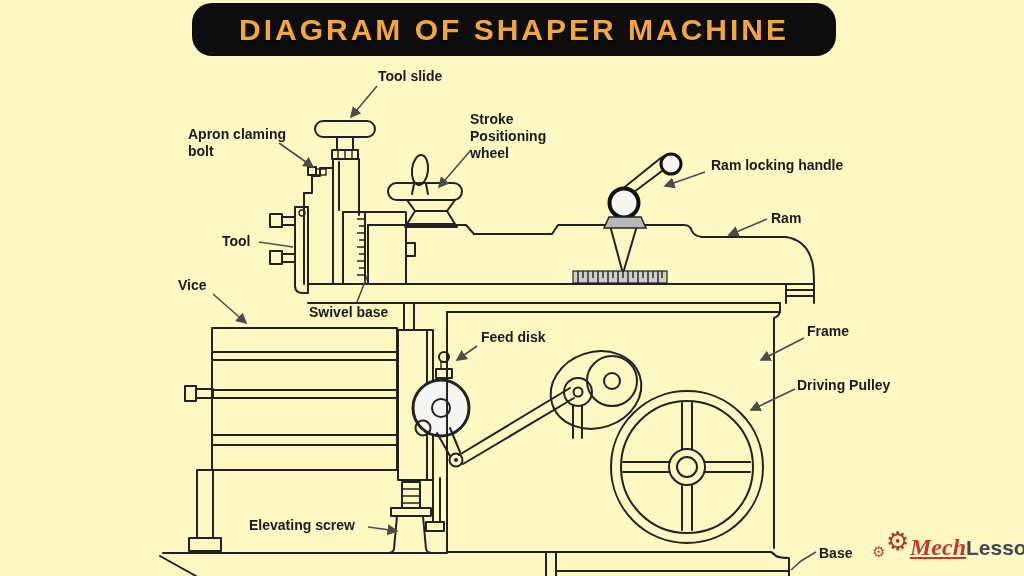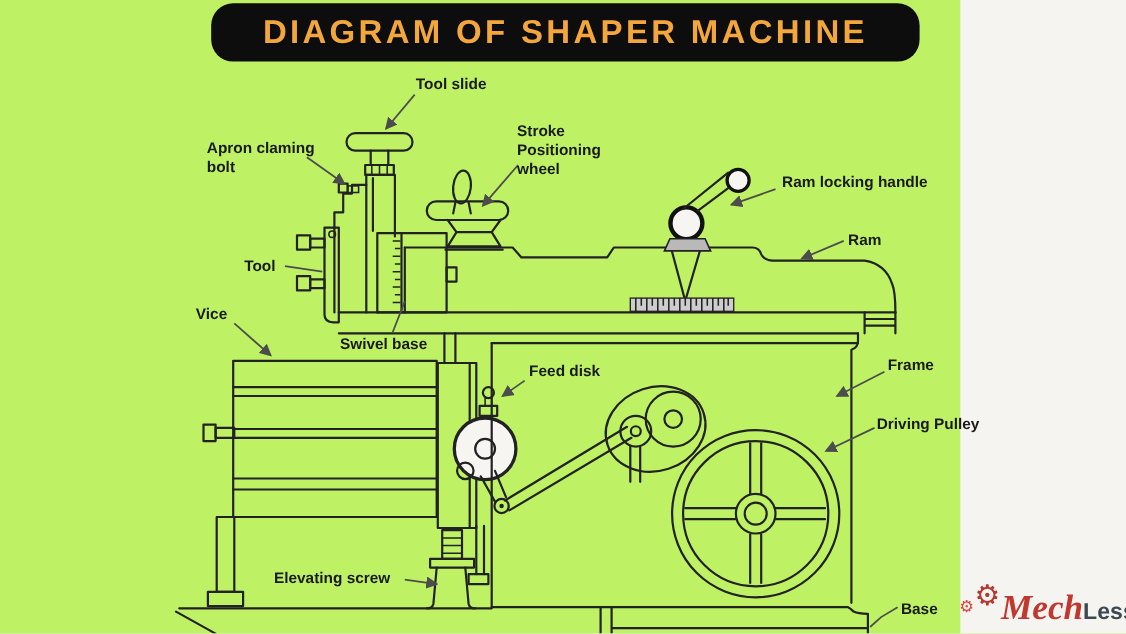--- a/index.html
+++ b/index.html
@@ -1,18 +1,18 @@
 <!DOCTYPE html>
 <html><head>
 <meta charset="utf-8">
 <style>
   html,body{margin:0;padding:0;}
   body{width:1024px;height:576px;overflow:hidden;background:#f5f4f1;
        font-family:"Liberation Sans",sans-serif;}
-  .stage{position:relative;width:873px;height:576px;background:#bef264;}
+  .stage{position:relative;width:1024px;height:576px;background:#fef9c3;}
 
   .banner{position:absolute;left:192px;top:3px;width:644px;height:53px;
           background:#0d0d0d;border-radius:20px;display:flex;
           align-items:center;justify-content:center;}
   .banner-text{color:#f2a63c;font-size:30px;font-weight:800;
                letter-spacing:3px;font-family:"Liberation Sans",sans-serif;
                text-shadow:0 1px 0 rgba(0,0,0,.6);white-space:nowrap;}
 
   svg.diagram{position:absolute;left:0;top:0;}
   .ln{stroke:#222;stroke-width:2;fill:none;stroke-linecap:round;stroke-linejoin:round;}
@@ -21,21 +21,21 @@
   .lbl{font-family:"Liberation Sans",sans-serif;font-weight:bold;
        font-size:14px;fill:#1a1a1a;}
 
   .logo{position:absolute;left:872px;top:528px;width:150px;height:42px;}
   .gear-big{position:absolute;left:14px;top:0px;font-size:26px;color:#b5372e;
             line-height:26px;}
   .gear-small{position:absolute;left:0px;top:16px;font-size:15px;color:#e04438;
               line-height:15px;}
   .brand{position:absolute;left:38px;top:6px;white-space:nowrap;}
   .brand-mech{font-family:"Liberation Serif",serif;font-style:italic;
-              font-weight:bold;font-size:32px;color:#c1392e;}
+              font-weight:bold;font-size:24px;color:#c1392e;text-decoration:underline;}
   .brand-lesson{font-family:"Liberation Sans",sans-serif;font-weight:bold;
                 font-size:21px;color:#3c4852;}
 </style>
 </head>
 <body>
 
 <div class="stage">
 
   <div class="banner">
     <span class="banner-text">DIAGRAM OF SHAPER MACHINE</span>

